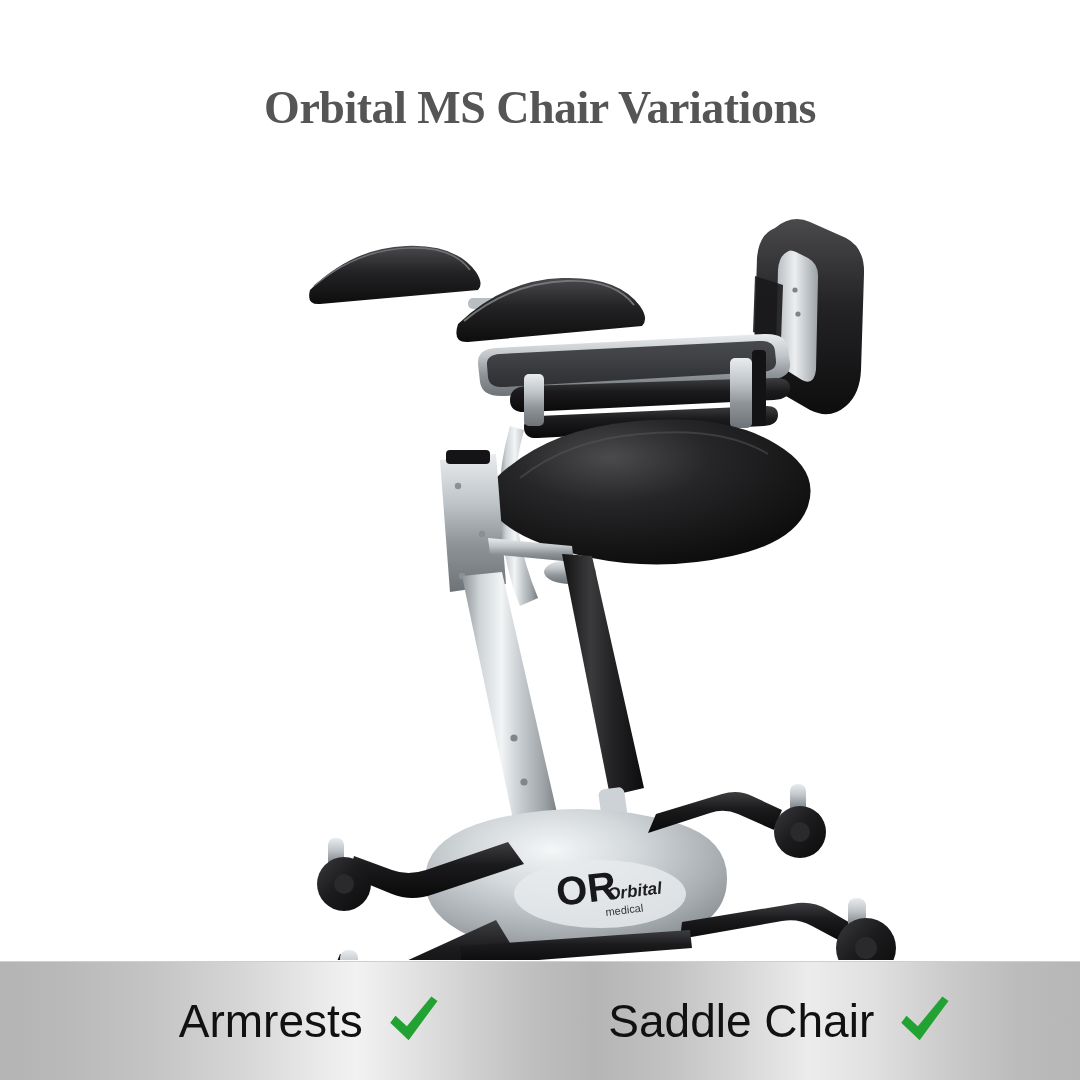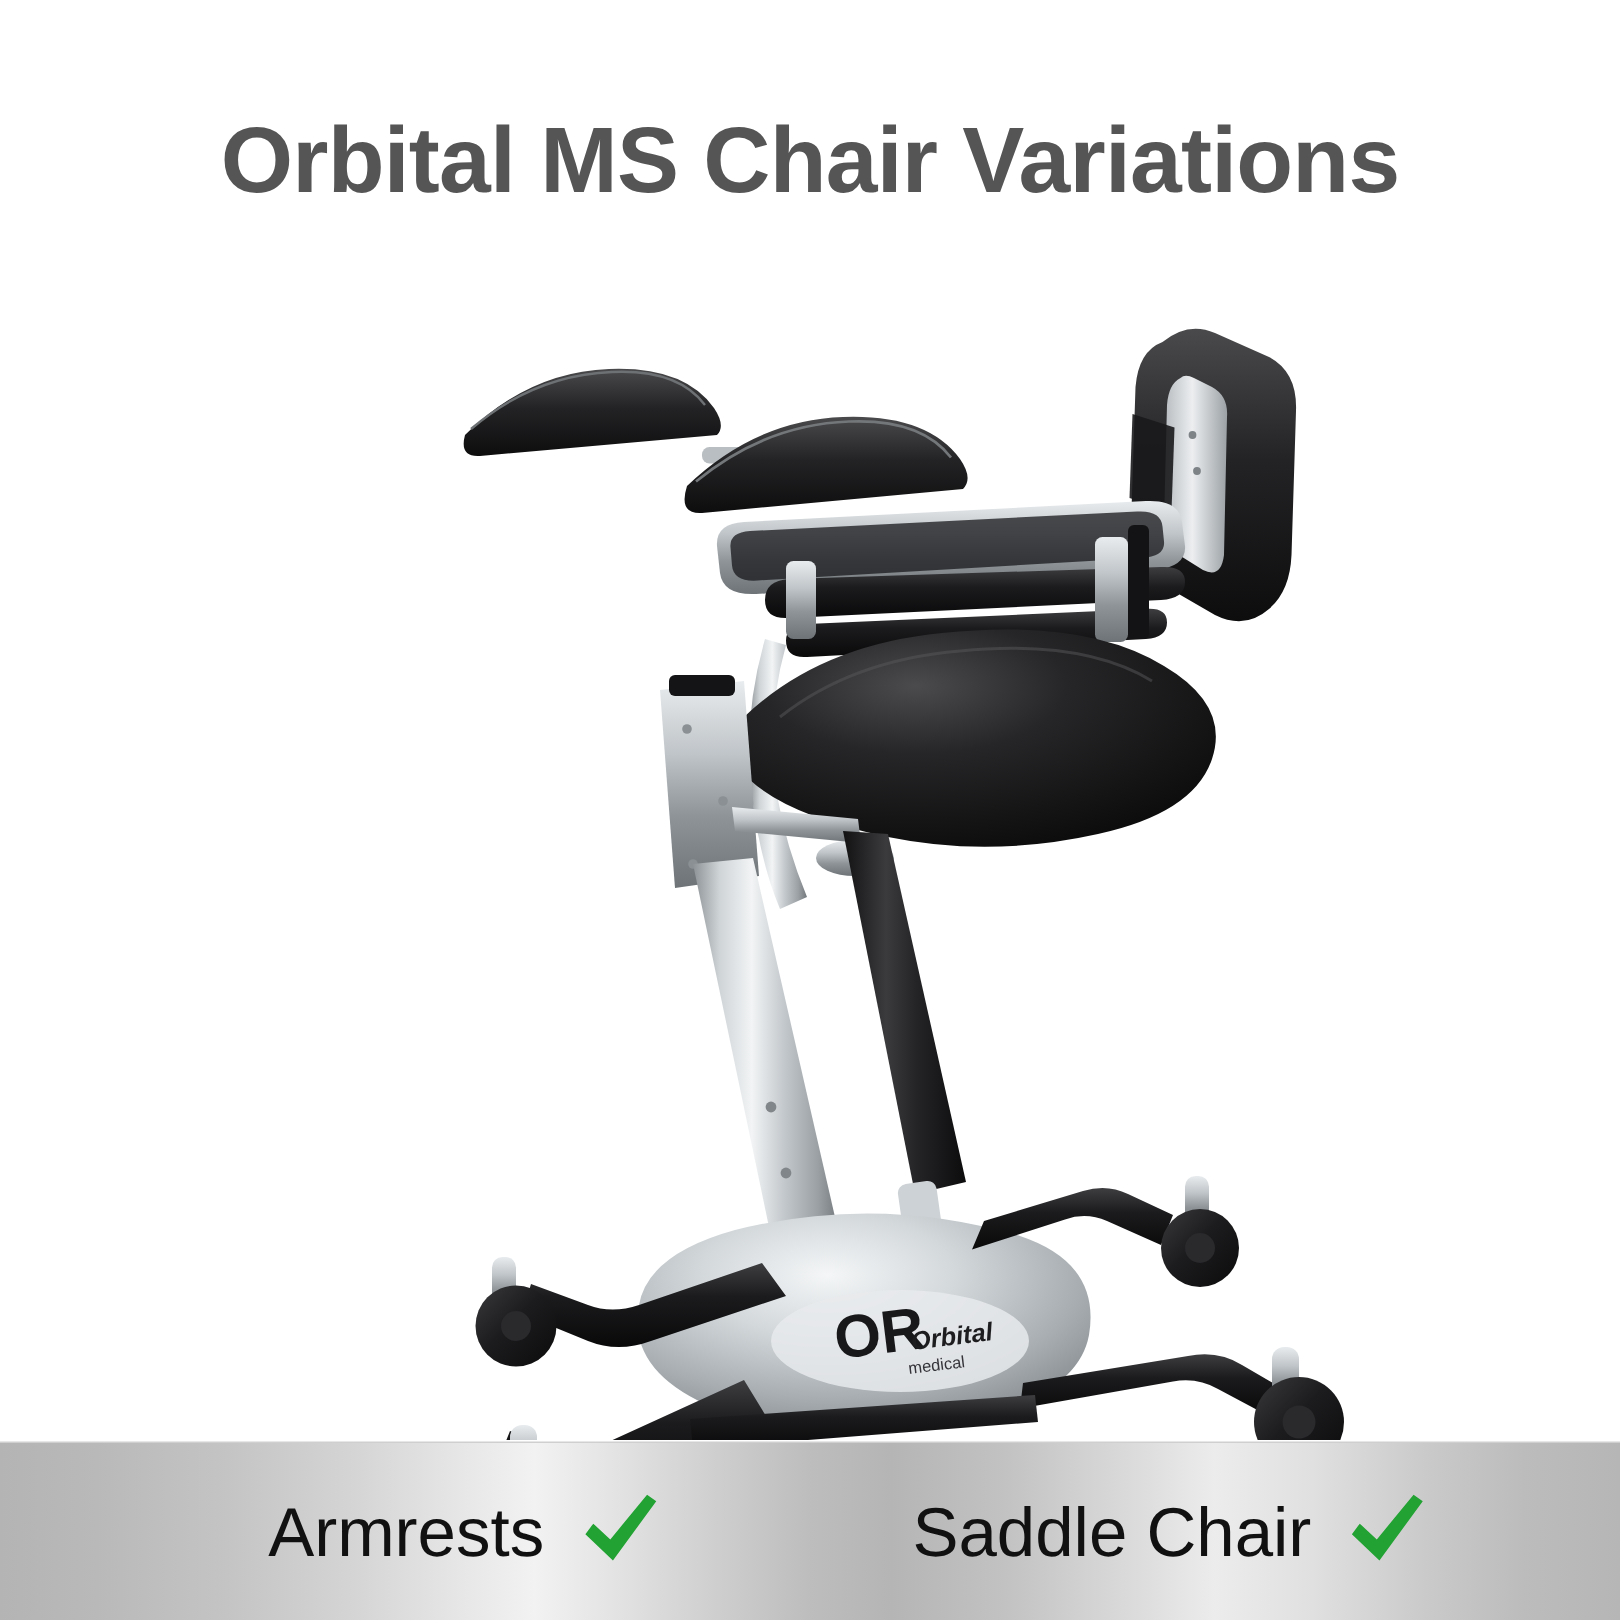--- a/index.html
+++ b/index.html
@@ -29,22 +29,22 @@
     position: absolute;
     left: 0;
     top: 58px;
     width: 1080px;
     height: 100px;
     display: flex;
     align-items: center;
     justify-content: center;
   }
   .page-title {
-    font-family: Liberation Sans, sans-serif;
-    font-size: 62px;
+    font-family: Liberation Serif, serif;
+    font-size: 46px;
     font-weight: bold;
     color: #555555;
     letter-spacing: -0.5px;
     white-space: nowrap;
     line-height: 1;
   }
 
   
   .product-stage {
     position: absolute;

